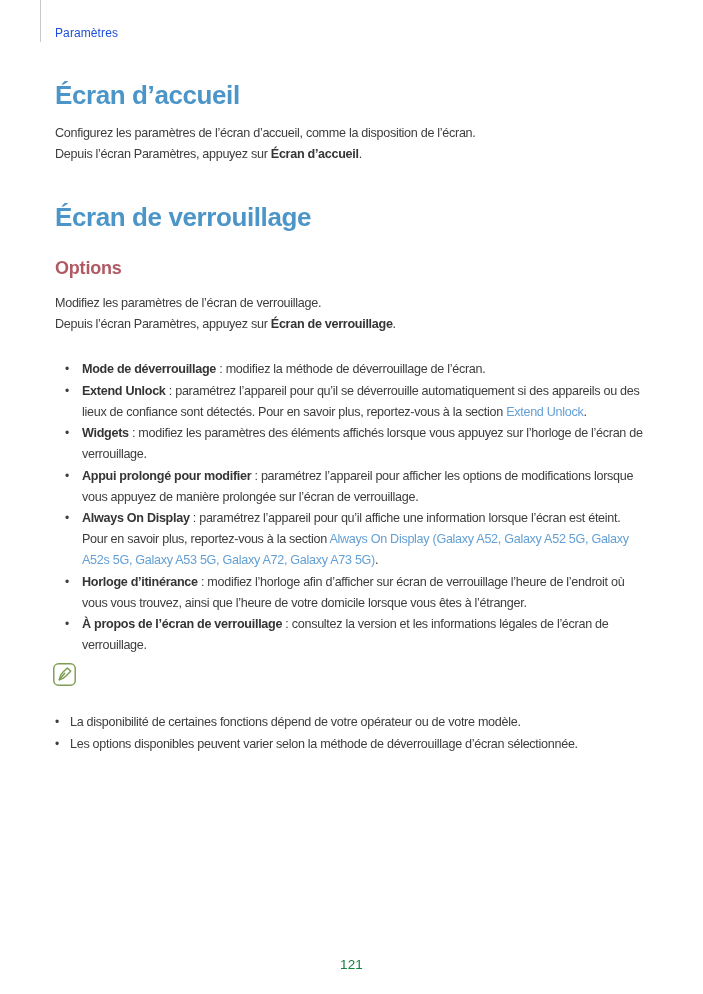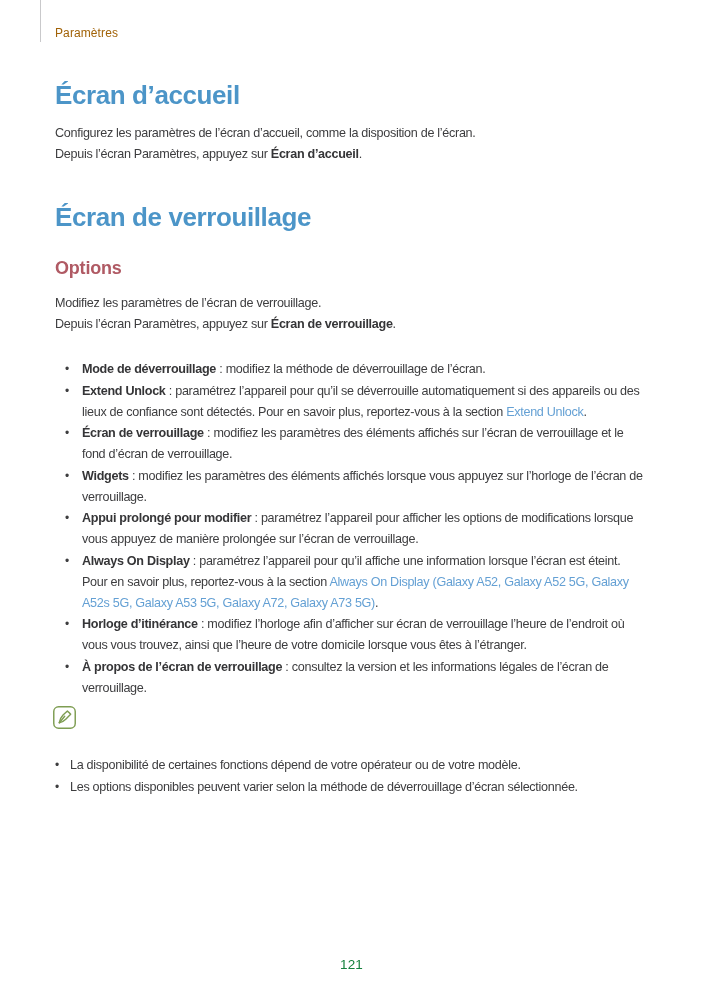--- a/index.html
+++ b/index.html
@@ -13,21 +13,21 @@
   }
   .page { position: absolute; inset: 0; }
 
   
   .chapter-rule {
     position: absolute; left: 40px; top: 0;
     width: 1px; height: 42px; background: #c9c9cb;
   }
   .chapter-label {
     position: absolute; left: 55px; top: 26px;
-    font-size: 12px; color: #a16207; letter-spacing: 0.1px;
+    font-size: 12px; color: #1d4ed8; letter-spacing: 0.1px;
   }
 
   
   .content {
     position: absolute; top: 0; left: 55px; width: 593px;
     font-size: 12.6px; line-height: 21px; letter-spacing: -0.3px;
   }
   h1 {
     color: #4c95c8; font-size: 26px; line-height: 32px;
     font-weight: 700; letter-spacing: -0.4px;
@@ -89,21 +89,20 @@
 
     <h1 class="second">Écran de verrouillage</h1>
 
     <h2>Options</h2>
     <p class="para-first">Modifiez les paramètres de l’écran de verrouillage.</p>
     <p class="para"><span>Depuis l’écran Paramètres, appuyez sur </span><b>Écran de verrouillage</b><span>.</span></p>
 
     <ul class="bullets">
       <li><span class="term">Mode de déverrouillage</span><span> : modifiez la méthode de déverrouillage de l’écran.</span></li>
       <li><span class="term">Extend Unlock</span><span> : paramétrez l’appareil pour qu’il se déverrouille automatiquement si des appareils ou des lieux de confiance sont détectés. Pour en savoir plus, reportez-vous à la section </span><a class="link">Extend Unlock</a><span>.</span></li>
-      <li><span class="term">Écran de verrouillage</span><span> : modifiez les paramètres des éléments affichés sur l’écran de verrouillage et le fond d’écran de verrouillage.</span></li>
       <li><span class="term">Widgets</span><span> : modifiez les paramètres des éléments affichés lorsque vous appuyez sur l’horloge de l’écran de verrouillage.</span></li>
       <li><span class="term">Appui prolongé pour modifier</span><span> : paramétrez l’appareil pour afficher les options de modifications lorsque vous appuyez de manière prolongée sur l’écran de verrouillage.</span></li>
       <li><span class="term">Always On Display</span><span> : paramétrez l’appareil pour qu’il affiche une information lorsque l’écran est éteint. Pour en savoir plus, reportez-vous à la section </span><a class="link">Always On Display (Galaxy A52, Galaxy A52 5G, Galaxy A52s 5G, Galaxy A53 5G, Galaxy A72, Galaxy A73 5G)</a><span>.</span></li>
       <li><span class="term">Horloge d’itinérance</span><span> : modifiez l’horloge afin d’afficher sur écran de verrouillage l’heure de l’endroit où vous vous trouvez, ainsi que l’heure de votre domicile lorsque vous êtes à l’étranger.</span></li>
       <li><span class="term">À propos de l’écran de verrouillage</span><span> : consultez la version et les informations légales de l’écran de verrouillage.</span></li>
     </ul>
 
     <div class="note">
       <span class="note-icon">
         <svg width="25" height="25" viewBox="0 0 24 24" fill="none" stroke="#7e9d52" stroke-width="1.4" stroke-linecap="round" stroke-linejoin="round">

